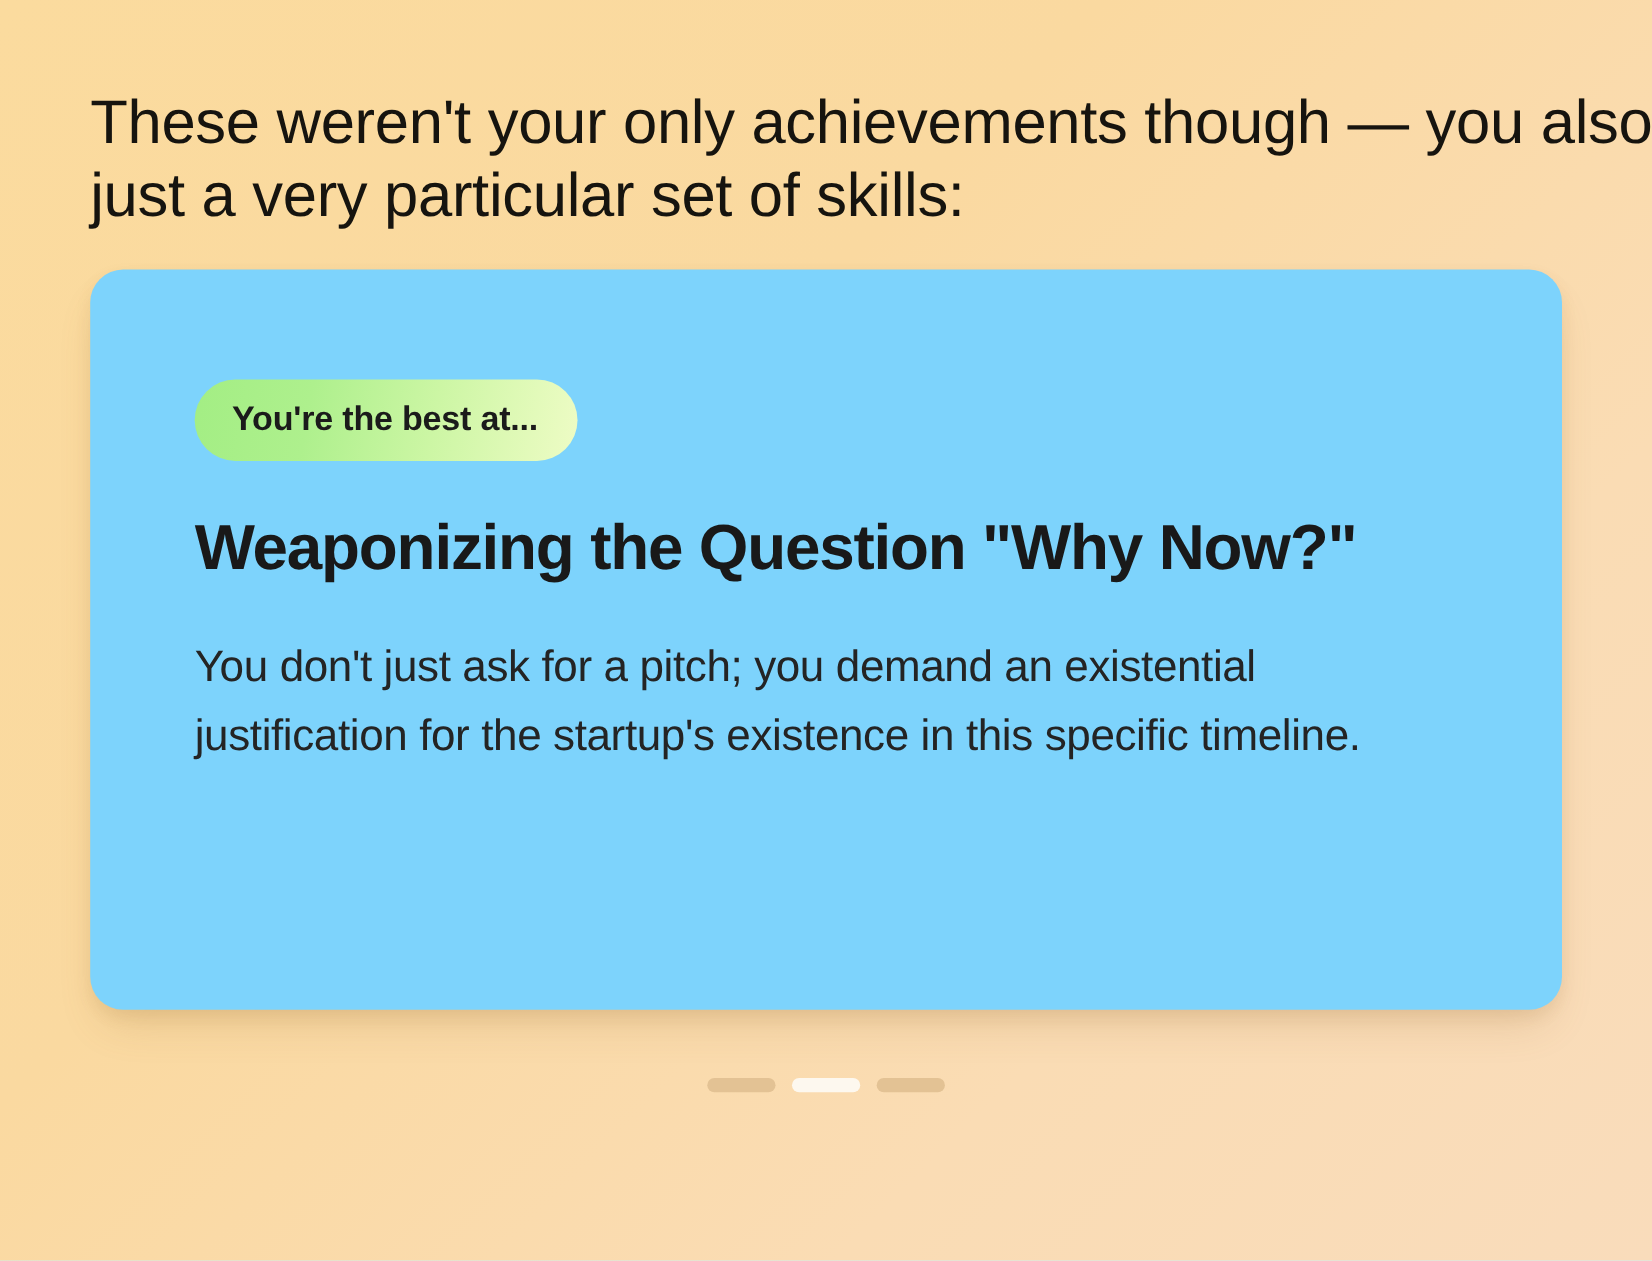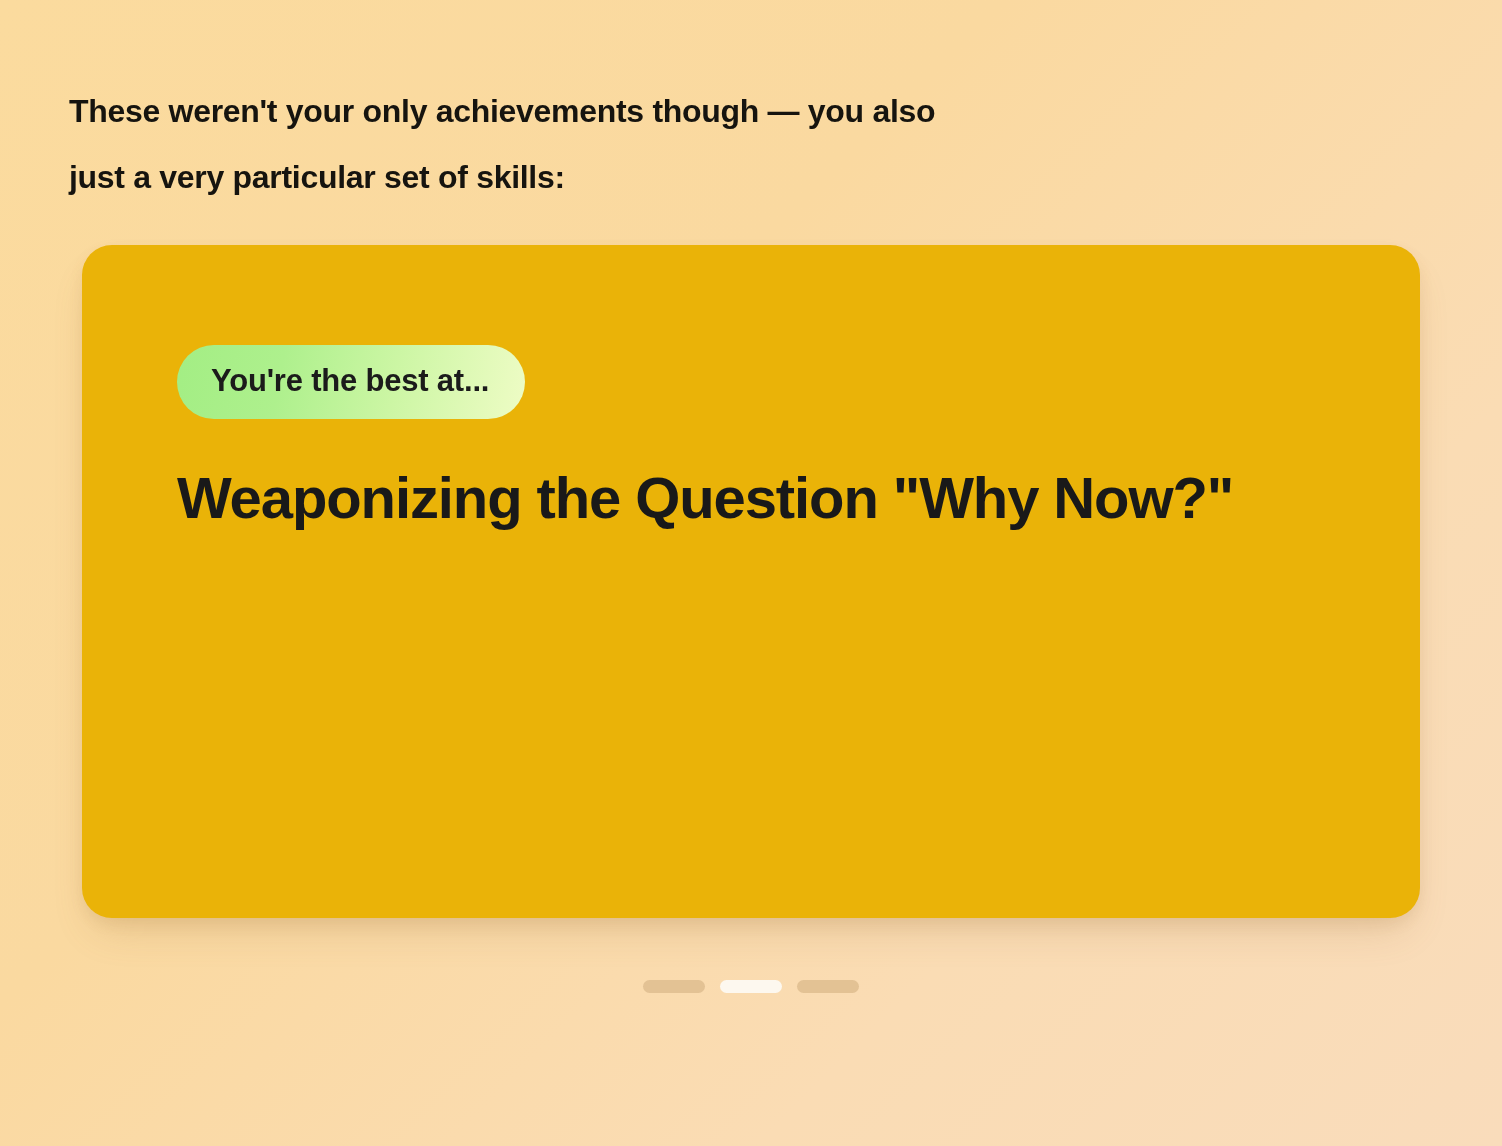--- a/index.html
+++ b/index.html
@@ -17,39 +17,39 @@
   }
 
   .stage {
     position: absolute;
     inset: 0;
   }
 
   
   .intro {
     position: absolute;
-    left: 69px;
+    left: 82px;
     top: 78px;
     width: 1260px;
-    font-size: 32px;
+    font-size: 56px;
     line-height: 66px;
-    font-weight: 700;
+    font-weight: 400;
     color: #16140f;
     letter-spacing: -0.3px;
   }
   .intro-line { display: block; white-space: nowrap; }
 
   
   .card {
     position: absolute;
     left: 82px;
     top: 245px;
     width: 1338px;
     height: 673px;
-    background: #eab308;
+    background: #7dd3fc;
     border-radius: 30px;
     box-shadow: 0 22px 40px -12px rgba(150, 100, 40, 0.20),
                 0 6px 14px rgba(150, 110, 50, 0.10);
   }
 
   .card-inner {
     position: absolute;
     left: 95px;
     top: 100px;
     right: 78px;
@@ -118,20 +118,21 @@
 
   <div class="intro">
     <span class="intro-line">These weren't your only achievements though — you also</span>
     <span class="intro-line">just a very particular set of skills:</span>
   </div>
 
   <div class="card">
     <div class="card-inner">
       <div class="badge">You're the best at...</div>
       <h1 class="card-title">Weaponizing the Question "Why Now?"</h1>
+      <p class="card-body">You don't just ask for a pitch; you demand an existential justification for the startup's existence in this specific timeline.</p>
     </div>
   </div>
 
   <div class="pagination">
     <span class="dot"></span>
     <span class="dot active"></span>
     <span class="dot"></span>
   </div>
 
 </div>

